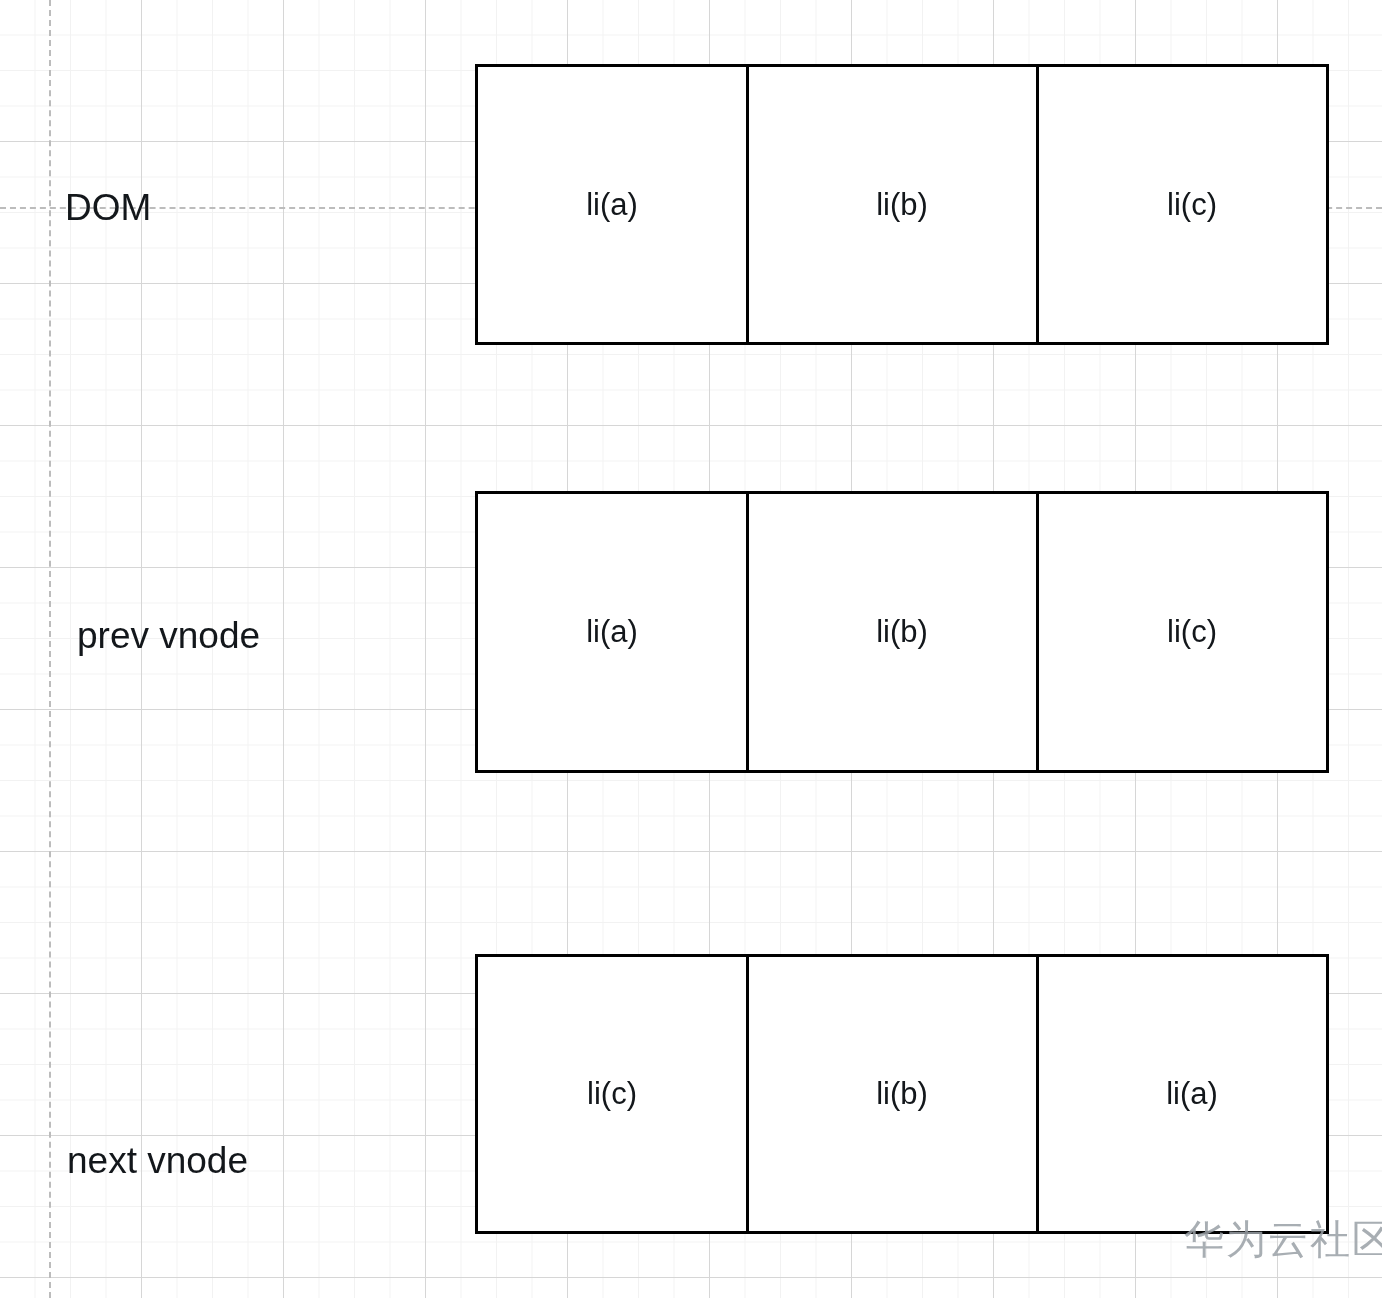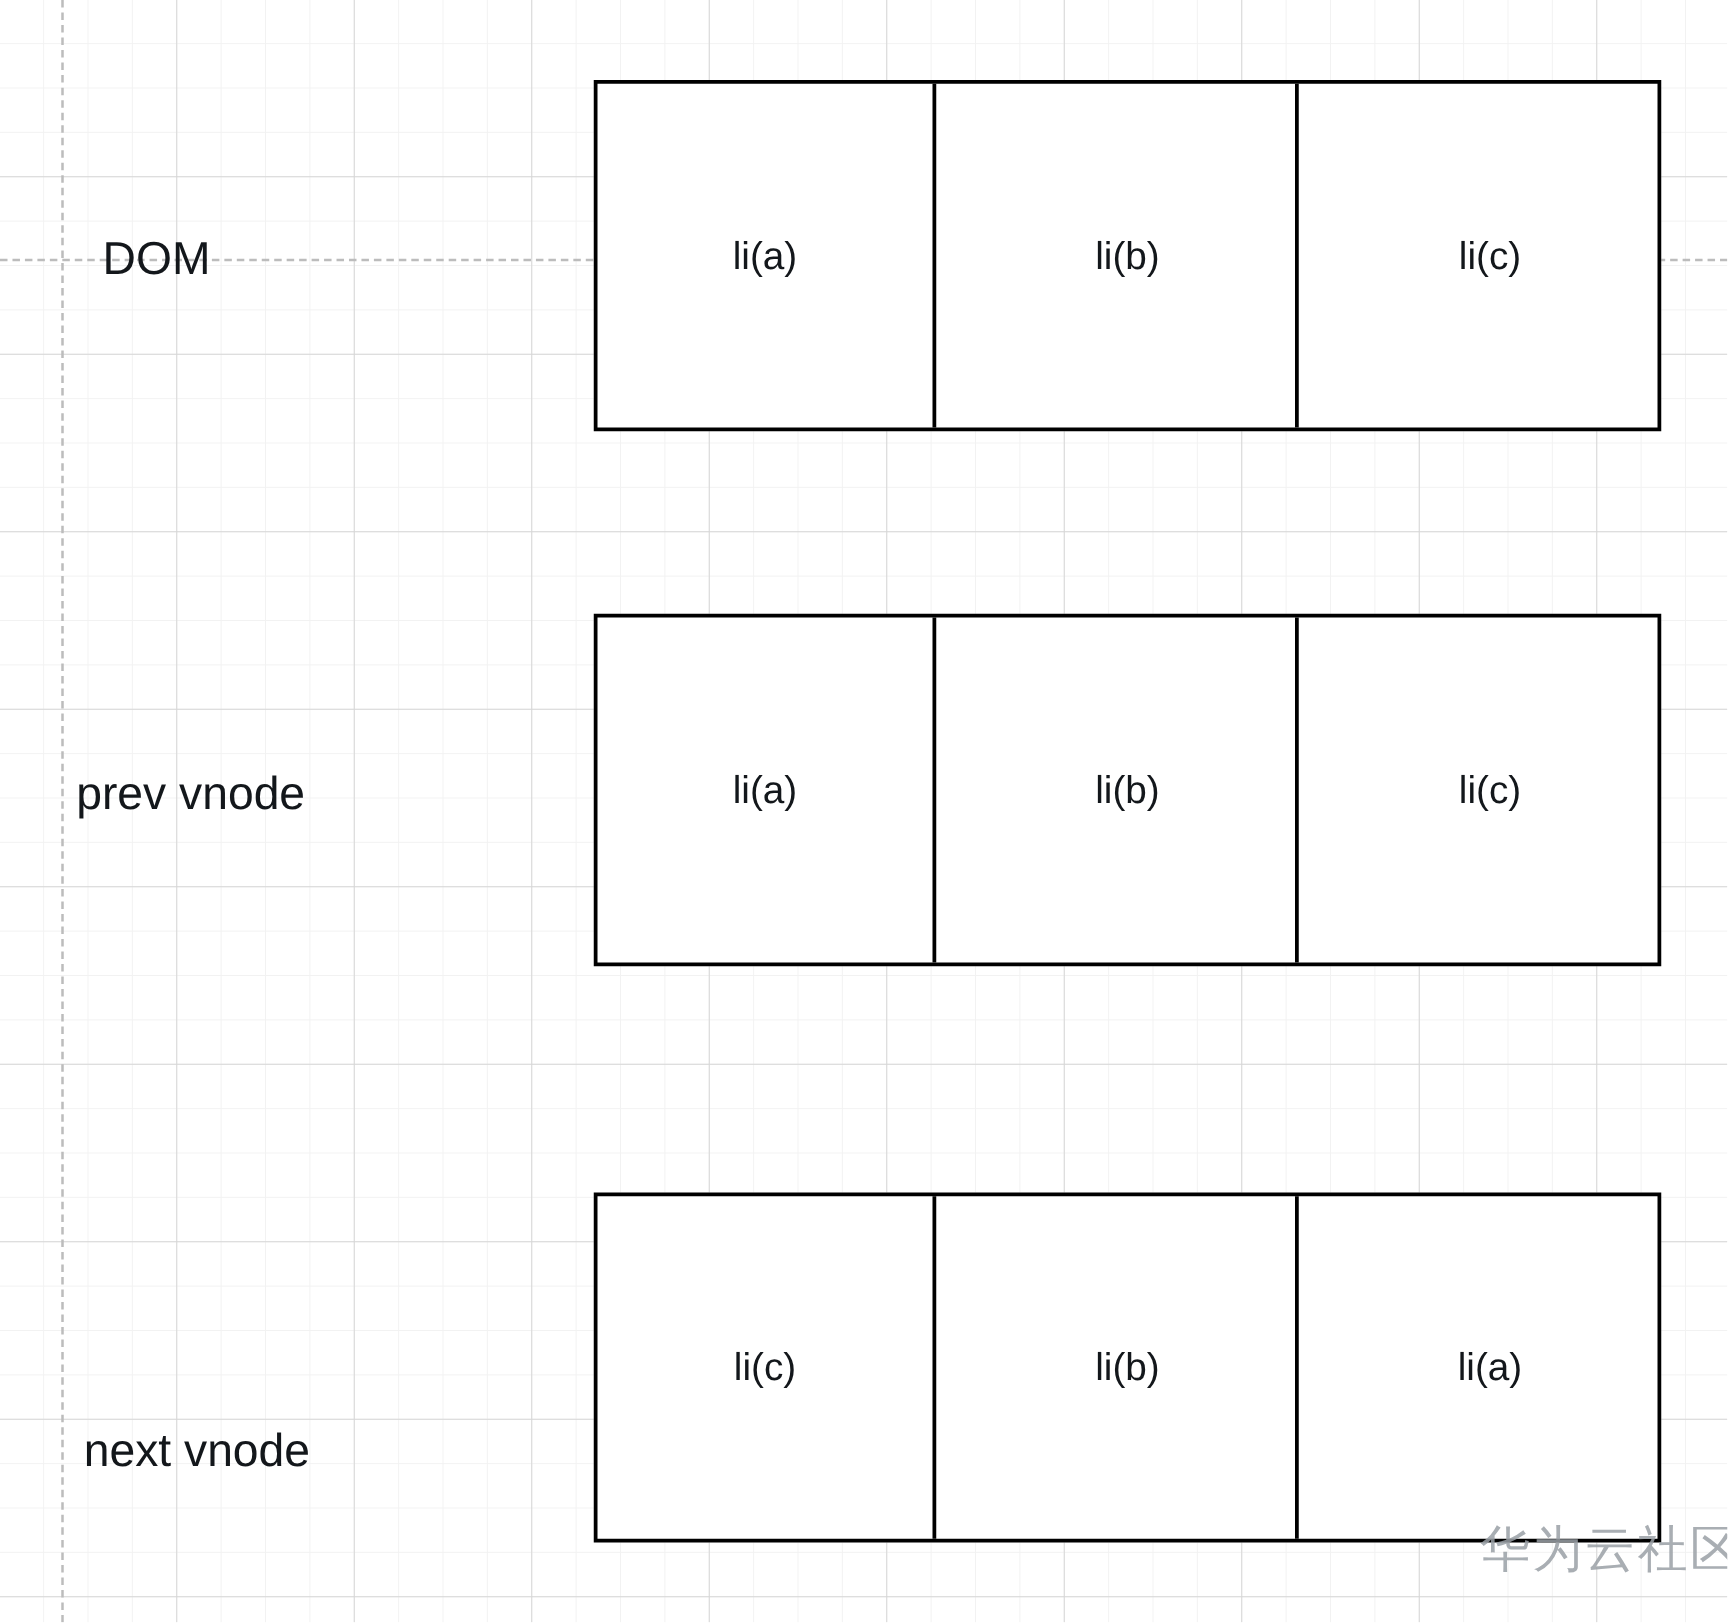--- a/index.html
+++ b/index.html
@@ -105,28 +105,28 @@
 <body>
 
 <div id="canvas">
 
   <div class="grid-minor"></div>
   <div class="grid-major"></div>
 
   <div class="guide-v" style="left:49px;"></div>
   <div class="guide-h" style="top:207px;"></div>
 
-  <div class="row-label" style="left:82px; top:207px;">DOM</div>
+  <div class="row-label" style="left:65px; top:207px;">DOM</div>
   <div class="node-row" style="left:475px; top:64px; width:854px; height:281px;">
     <div class="node-cell">li(a)</div>
     <div class="node-cell">li(b)</div>
     <div class="node-cell">li(c)</div>
   </div>
 
-  <div class="row-label" style="left:61px; top:635px;">prev vnode</div>
+  <div class="row-label" style="left:77px; top:635px;">prev vnode</div>
   <div class="node-row" style="left:475px; top:491px; width:854px; height:282px;">
     <div class="node-cell">li(a)</div>
     <div class="node-cell">li(b)</div>
     <div class="node-cell">li(c)</div>
   </div>
 
   <div class="row-label" style="left:67px; top:1160px;">next vnode</div>
   <div class="node-row" style="left:475px; top:954px; width:854px; height:280px;">
     <div class="node-cell">li(c)</div>
     <div class="node-cell">li(b)</div>

